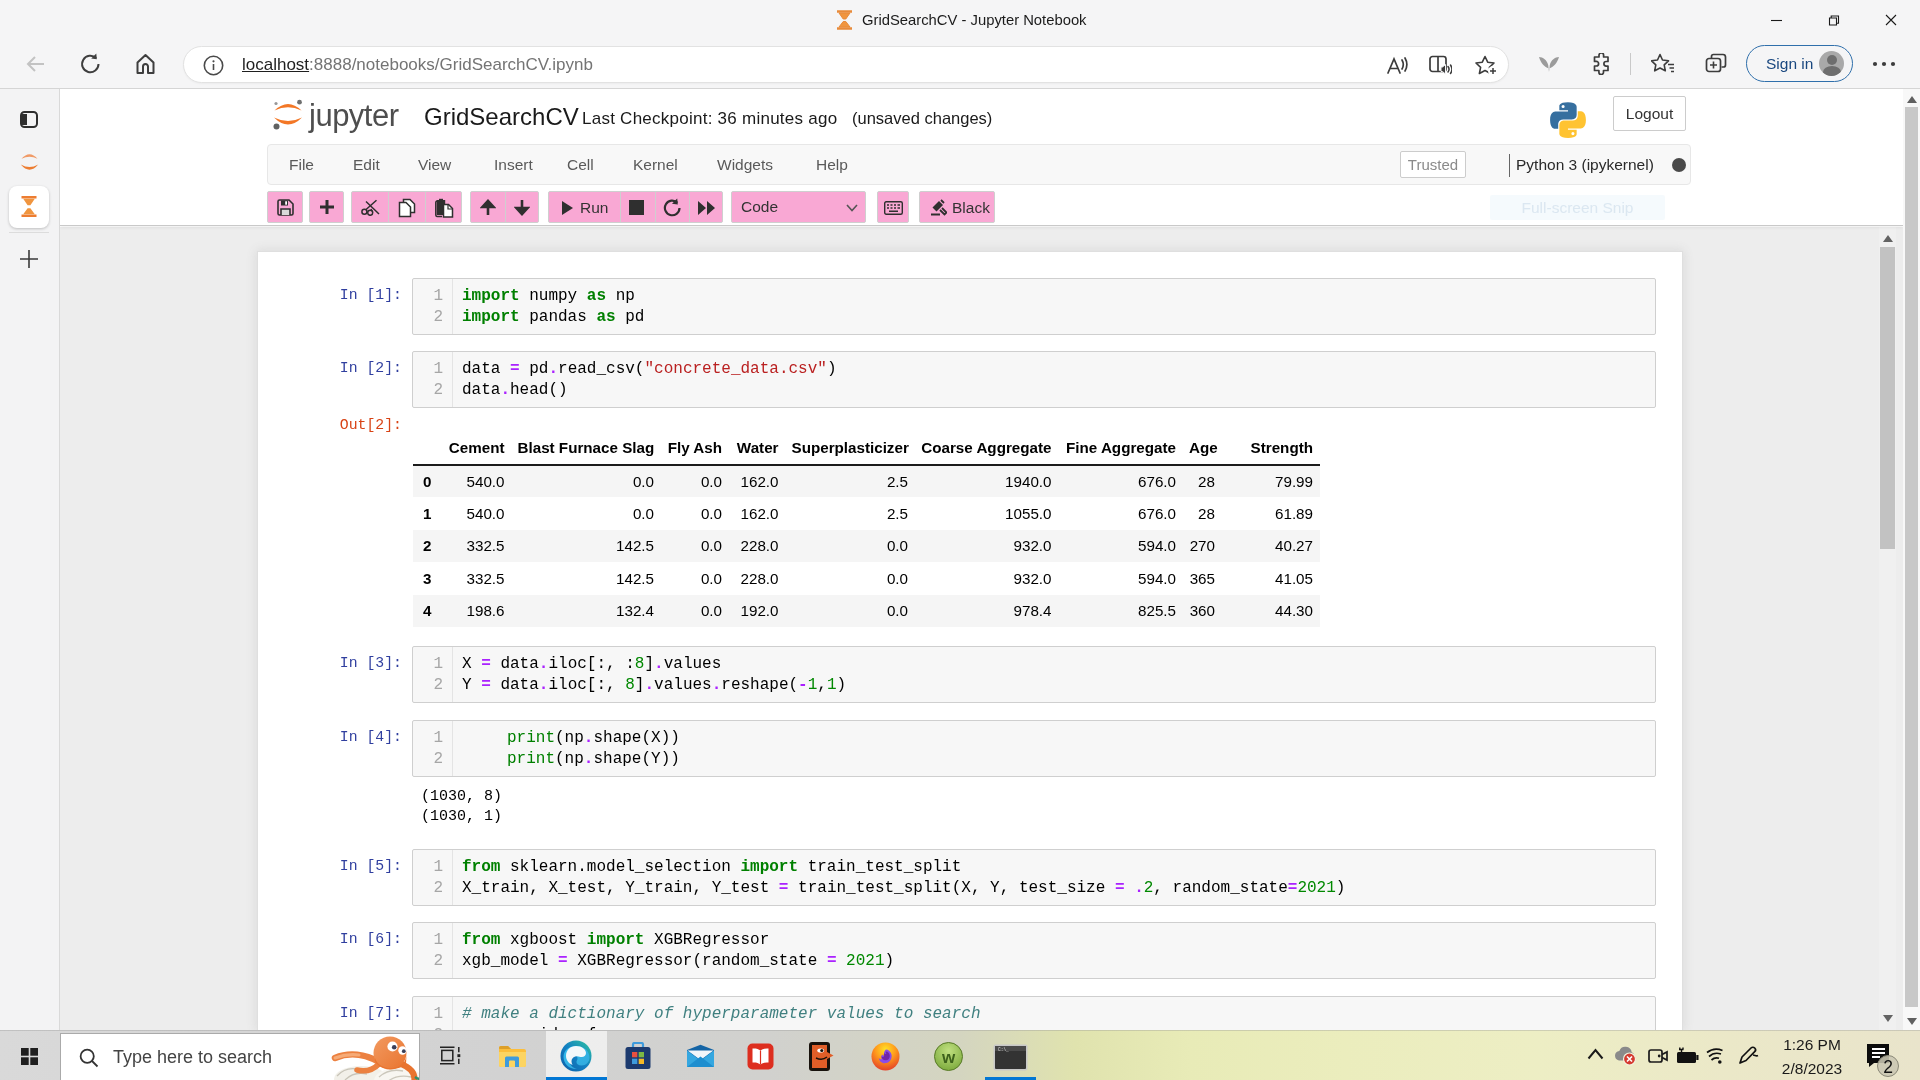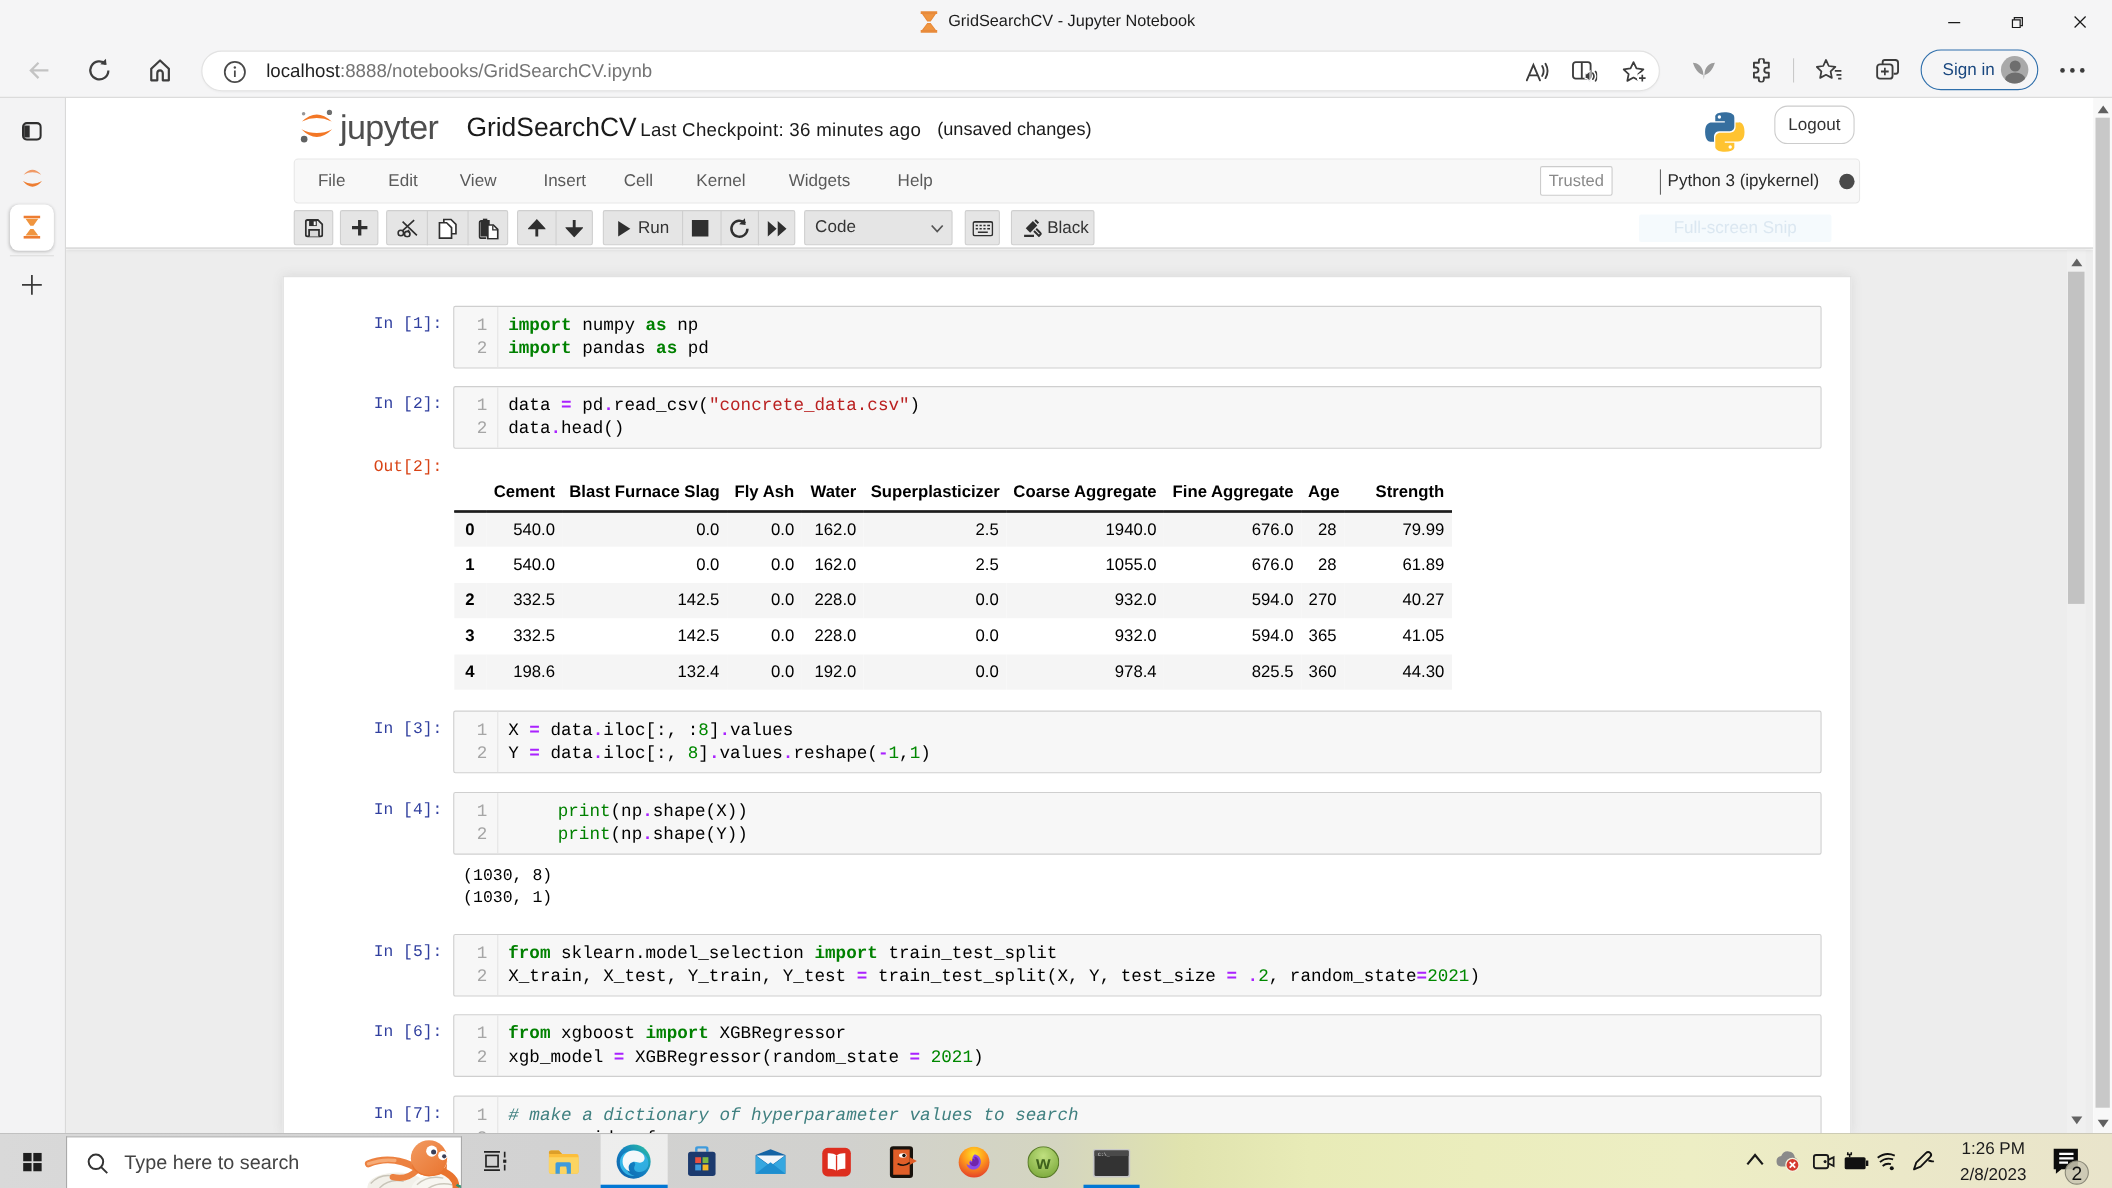--- a/index.html
+++ b/index.html
@@ -7,53 +7,53 @@
 body { font-family:"Liberation Sans", sans-serif; position:relative; background:#fff; }
 .abs { position:absolute; }
 svg { display:block; }
 
 
 #titlebar { position:absolute; left:0; top:0; width:1920px; height:40px; background:#f5f5f6; }
 #titletext { position:absolute; left:862px; top:0; height:40px; line-height:40px; font-size:14.8px; color:#1b1b1b; }
 #navbar { position:absolute; left:0; top:40px; width:1920px; height:49px; background:#f5f5f6; border-bottom:1px solid #d5d5d5; }
 #urlpill { position:absolute; left:183px; top:6px; width:1326px; height:37px; background:#fff; border:1px solid #e2e2e2; border-radius:19px; box-shadow:0 1px 2px rgba(0,0,0,0.04); }
 #urltext { position:absolute; left:58px; top:0; height:35px; line-height:35px; font-size:17px; color:#747474; }
-#urltext b { color:#1f1f1f; font-weight:normal; }
+#urltext b { color:#1f1f1f; font-weight:normal;text-decoration:underline; }
 #signin { position:absolute; left:1746px; top:5px; width:107px; height:37px; border:1px solid #2f6fab; border-radius:19px; }
 #signin span { position:absolute; left:19px; top:0; height:35px; line-height:35px; font-size:15.5px; color:#19477f; }
 .avatar { position:absolute; left:72px; top:5px; width:25px; height:25px; border-radius:50%; background:#a9a9a9; overflow:hidden; }
 .avatar:before { content:""; position:absolute; left:7.5px; top:4px; width:10px; height:10px; border-radius:50%; background:#6e6e6e; }
 .avatar:after { content:""; position:absolute; left:3.5px; top:15px; width:18px; height:12px; border-radius:50%; background:#6e6e6e; }
 
 
 #sidebar { position:absolute; left:0; top:89px; width:60px; height:941px; background:#f3f3f4; border-right:1px solid #d9d9d9; }
 #activetab { position:absolute; left:9px; top:97px; width:40px; height:42px; background:#fff; border-radius:8px; box-shadow:0 1px 3px rgba(0,0,0,0.22); }
 #tabsep { position:absolute; left:9px; top:143px; width:40px; height:1px; background:#dcdcdc; }
 
 
 #page { position:absolute; left:60px; top:89px; width:1843px; height:941px; background:#fff; overflow:hidden; }
 
 
 #jheader { position:absolute; left:0; top:0; width:1843px; height:137px; background:#fff; border-bottom:1px solid #c9c9c9; box-shadow:0 2px 3px rgba(0,0,0,0.06); z-index:5; }
 #jlogotext { position:absolute; left:249px; top:9px; font-size:31px; color:#4e4e4e; letter-spacing:-0.5px; }
 #jtitle { position:absolute; left:364px; top:14px; font-size:24px; color:#1a1a1a; }
 #jchk { position:absolute; left:522px; top:20px; font-size:17px; letter-spacing:0.25px; color:#1a1a1a; white-space:nowrap; }
 #junsaved { position:absolute; left:792px; top:20px; font-size:16.5px; color:#1a1a1a; white-space:nowrap; }
-#logout { position:absolute; left:1553px; top:7px; width:73px; height:35px; background:#fff; border:1px solid #ccc; border-radius:12px; text-align:center; line-height:33px; font-size:15.5px; color:#333; }
+#logout { position:absolute; left:1553px; top:7px; width:73px; height:35px; background:#fff; border:1px solid #ccc; border-radius:2px; text-align:center; line-height:33px; font-size:15.5px; color:#333; }
 
 
 #menubar { position:absolute; left:207px; top:55px; width:1424px; height:41px; background:#f8f8f8; border:1px solid #e7e7e7; border-radius:4px; }
 .mitem { position:absolute; top:0; height:39px; line-height:39px; font-size:15.5px; color:#5a5a5a; white-space:nowrap; }
 #trusted { position:absolute; left:1132px; top:6px; width:66px; height:27px; background:#fff; border:1px solid #ccc; border-radius:2px; color:#8a8a8a; font-size:15px; text-align:center; line-height:25px; }
 #kernsep { position:absolute; left:1241px; top:9px; width:1px; height:23px; background:#666; }
 #kernname { position:absolute; left:1248px; top:0; height:39px; line-height:39px; font-size:15.5px; color:#2a2a2a; white-space:nowrap; }
 #kerncircle { position:absolute; left:1404px; top:13px; width:14px; height:14px; border-radius:50%; background:#4a4a4a; }
 
 
-.tbtn { position:absolute; top:102px; height:32px; background:#e5e5e5; border:1px solid #cfcfcf; border-radius:2px; }
+.tbtn { position:absolute; top:102px; height:32px; background:#f9a8d4; border:1px solid #cfcfcf; border-radius:2px; }
 .tsep { position:absolute; top:-1px; bottom:-1px; width:1px; background:#cfcfcf; }
 #snipghost { position:absolute; left:1430px; top:106px; width:175px; height:25px; background:rgba(237,245,252,0.55); color:rgba(213,226,238,0.8); font-size:15.5px; text-align:center; line-height:25px; border-radius:2px; }
 
 
 #site { position:absolute; left:0; top:138px; width:1843px; height:803px; background:#ededed; }
 #nbcontainer { position:absolute; left:197px; top:162px; width:1426px; height:779px; background:#fff; border:1px solid #dfdfdf; border-bottom:none; box-shadow:0 0 10px 1px rgba(87,87,87,0.12); }
 
 
 .cellbox { position:absolute; left:352px; width:1244px; height:57px; background:#f7f7f7; border:1px solid #cfcfcf; border-radius:2px; }
 .gut { position:absolute; left:0; top:0; bottom:0; width:40px; border-right:1px solid #e4e4e4; }

